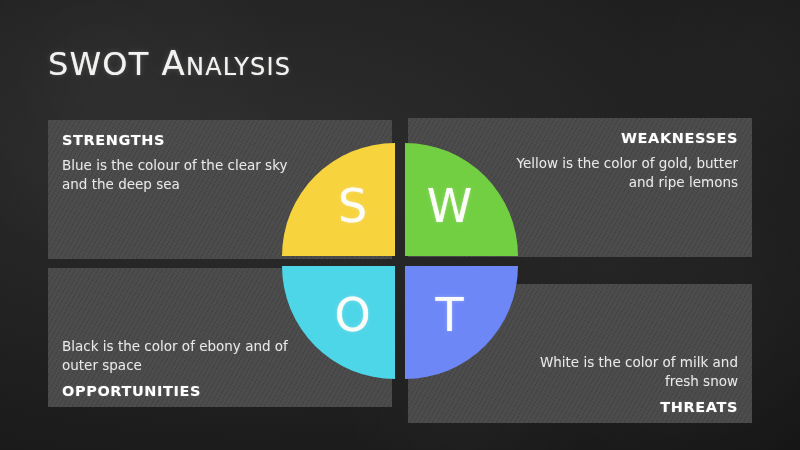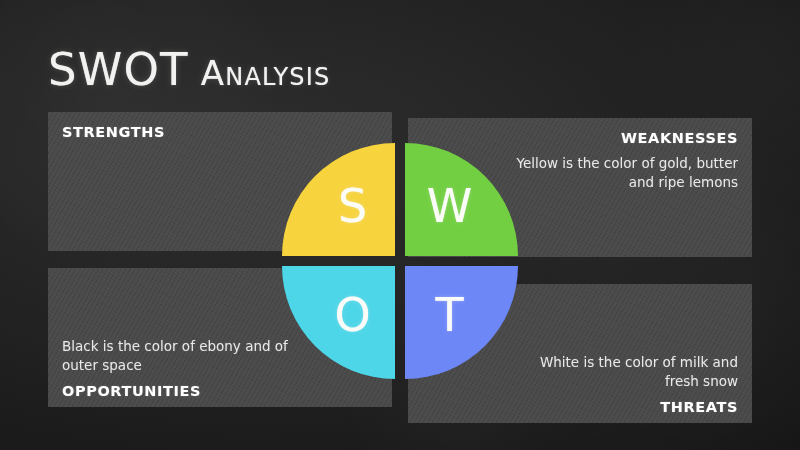--- a/index.html
+++ b/index.html
@@ -59,36 +59,36 @@
     font-size: 34px;
     font-weight: 400;
     letter-spacing: 1.2px;
     color: #f2f2f0;
     text-shadow:
       0 0 1px rgba(255,255,255,0.55),
       0 0 6px rgba(255,255,255,0.16);
     font-variant: small-caps;
   }
   .slide-title .cap {
-    font-size: 45px;
+    font-size: 32px;
   }
 
   
   .panel {
     position: absolute;
     width: 344px;
     height: 139px;
     background-color: #4b4b4b;
     background-image:
       repeating-linear-gradient(31deg, rgba(255,255,255,0.016) 0px, rgba(255,255,255,0.016) 1px, rgba(0,0,0,0) 1px, rgba(0,0,0,0) 3px),
       repeating-linear-gradient(119deg, rgba(0,0,0,0.10) 0px, rgba(0,0,0,0.10) 1px, rgba(0,0,0,0) 1px, rgba(0,0,0,0) 4px);
     box-sizing: border-box;
     overflow: hidden;
   }
-  .panel-tl { left: 48px;  top: 112px; }
+  .panel-tl { left: 48px;  top: 120px; }
   .panel-tr { left: 408px; top: 118px; }
   .panel-bl { left: 48px;  top: 268px; }
   .panel-br { left: 408px; top: 284px; }
 
   .panel-inner {
     position: relative;
     z-index: 3;
     padding: 12px 14px;
     height: 100%;
     box-sizing: border-box;
@@ -188,20 +188,21 @@
 
   <div class="chalk-noise"></div>
 
   <div class="page-number">29</div>
 
   <div class="slide-title"><span class="cap">SWOT</span><span>&nbsp;</span><span>Analysis</span></div>
 
   <div class="panel panel-tl">
     <div class="panel-inner">
       <div class="panel-heading align-left">STRENGTHS</div>
+      <div class="panel-body align-left">Blue is the colour of the clear sky and the deep sea</div>
     </div>
   </div>
 
   <div class="panel panel-bl">
     <div class="panel-inner">
       <div class="panel-body align-left">Black is the color of ebony and of outer space</div>
       <div class="panel-heading align-left">OPPORTUNITIES</div>
     </div>
   </div>
 

